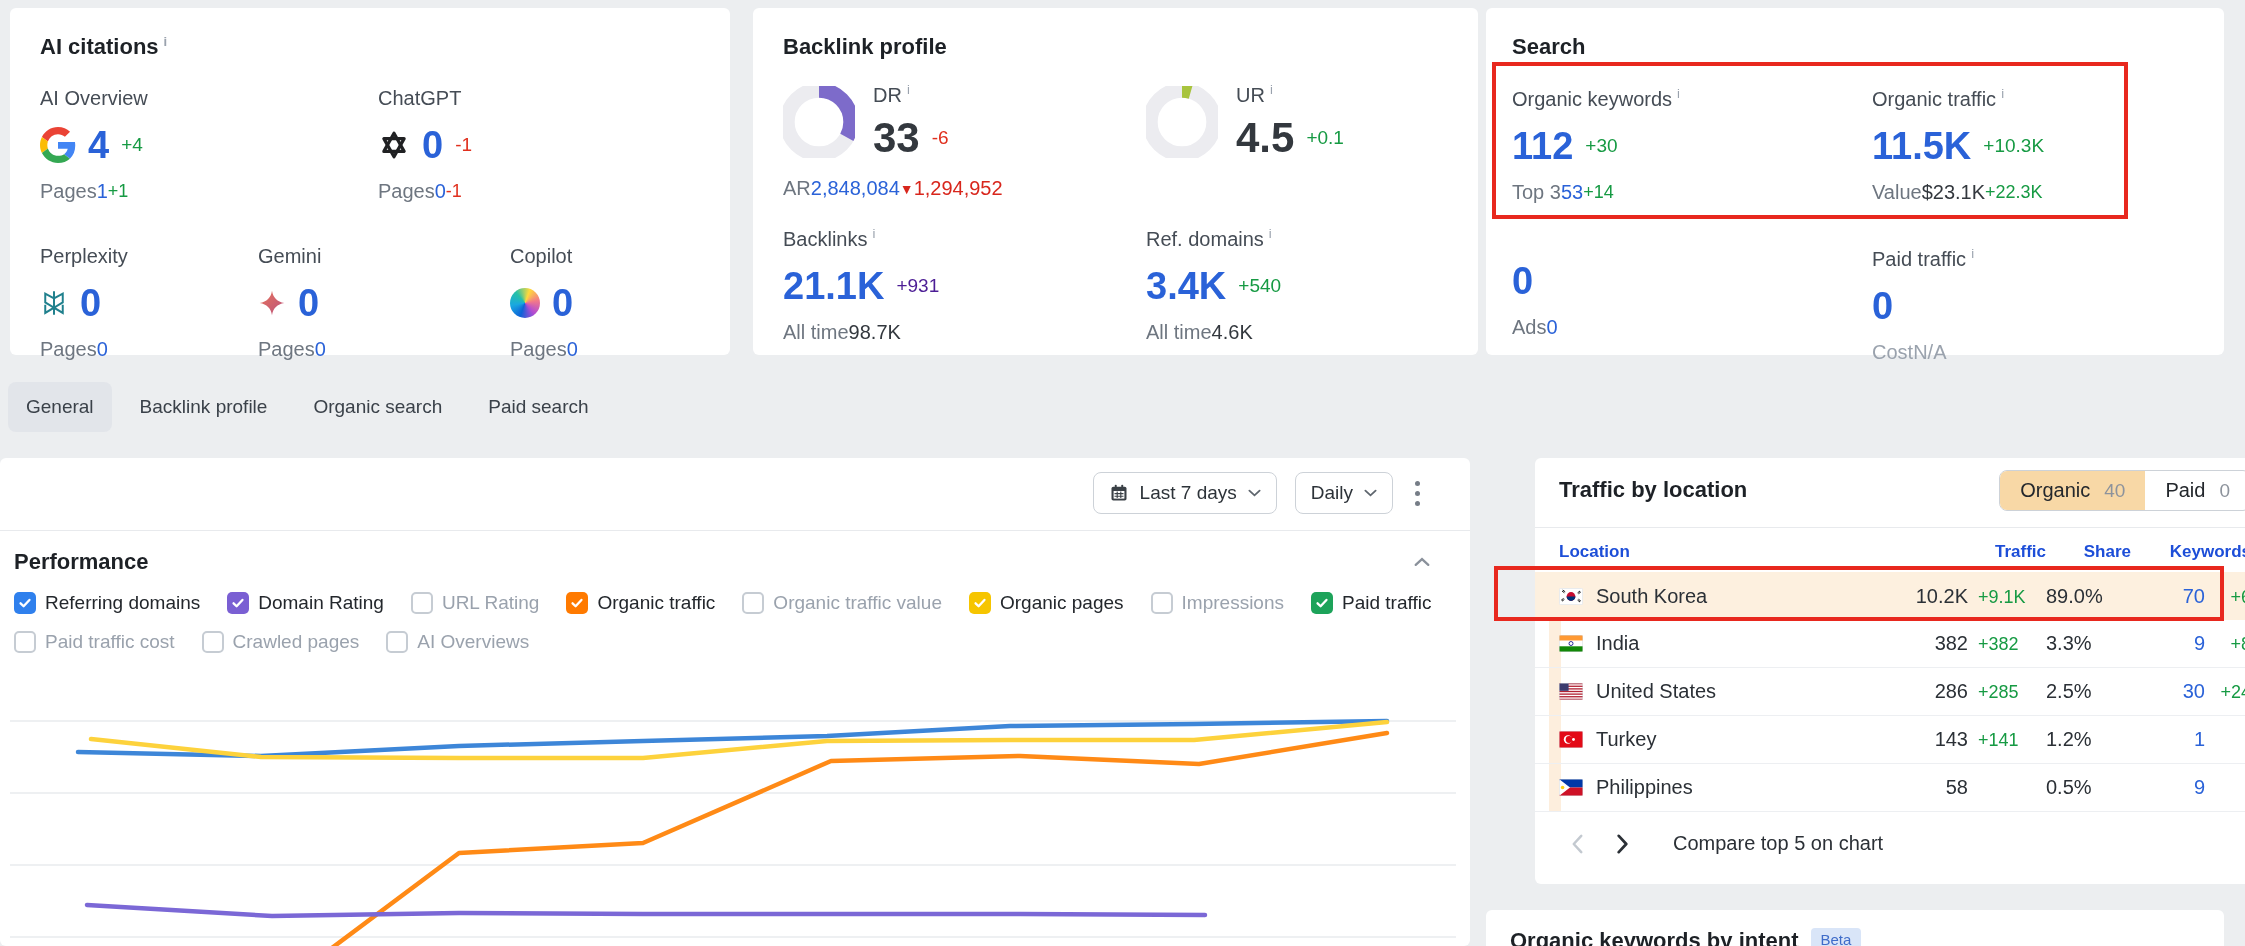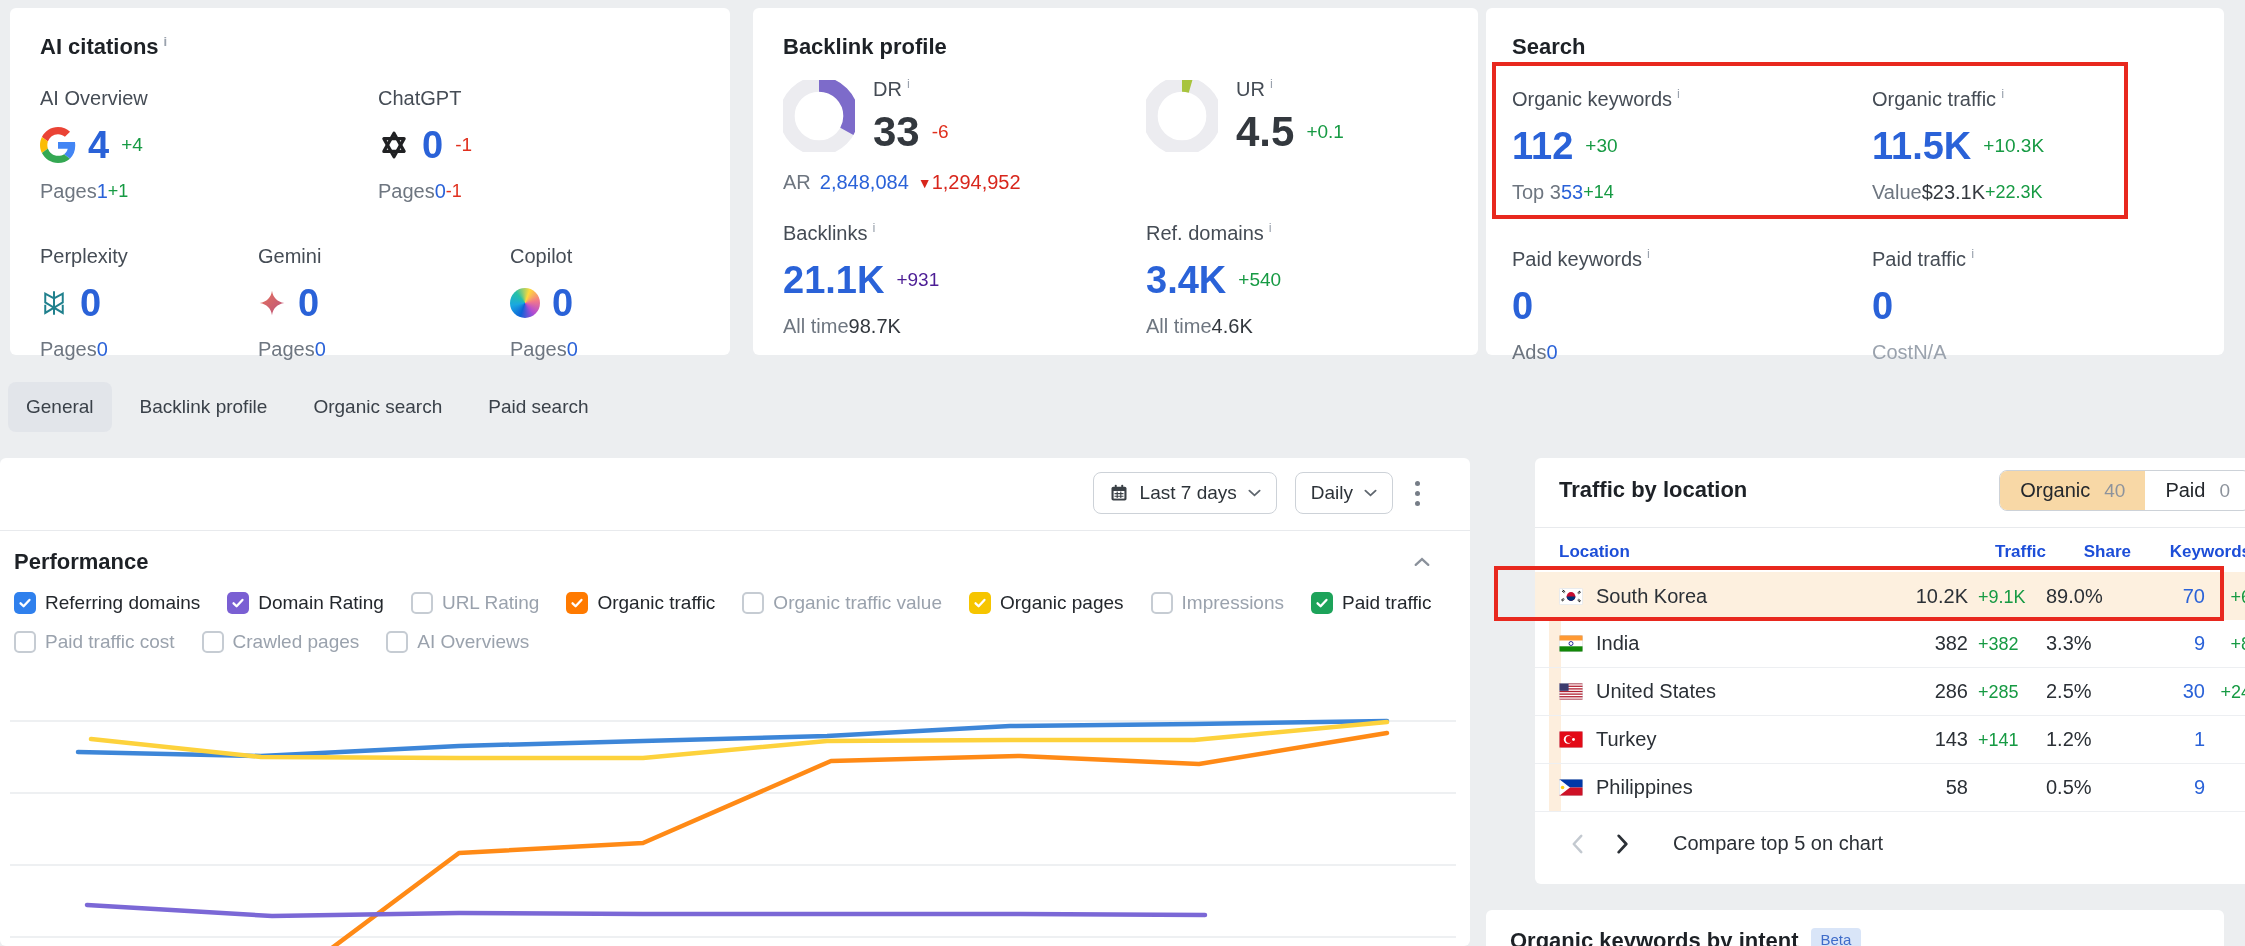--- a/index.html
+++ b/index.html
@@ -27,27 +27,27 @@
   .delta-sm{font-size:18px}
   
   #card-ai{left:10px;top:8px;width:720px;height:347px;padding:26px 0 0 30px}
   .ai-row{display:flex}
   .ai-row1{margin-top:26px}
   .ai-row2{margin-top:42px}
   .ai-row1 .cell:first-child{width:338px}
   .ai-row2 .cell:nth-child(1){width:218px}
   .ai-row2 .cell:nth-child(2){width:252px}
   #card-backlink{left:753px;top:8px;width:725px;height:347px;padding:26px 0 0 30px}
-  .bl-row1{display:flex;margin-top:16px}
+  .bl-row1{display:flex;margin-top:22px}
   .bl-row2{display:flex;margin-top:26px}
   .bl-cell1{width:363px}
   .donut-metric{display:flex;align-items:center;gap:18px}
   .donut{width:72px;height:72px}
   .dm-text .m-value-row{margin-top:8px}
-  .ar-line{margin-top:16px;font-size:20px;color:var(--muted);display:flex;gap:9px;align-items:baseline}
+  .ar-line{margin-top:16px;font-size:20px;color:var(--muted);display:flex;align-items:baseline}
   .tri{font-size:14px;position:relative;top:-1px}
   #card-search{left:1486px;top:8px;width:738px;height:347px;padding:26px 0 0 26px}
   .s-row{display:flex}
   .s-row1{margin-top:26px}
   .s-row2{margin-top:42px}
   .s-row .cell:first-child{width:360px}
   
   #tabs{position:absolute;left:8px;top:382px;display:flex;align-items:center;gap:10px;font-size:19px;color:#3a4149}
   .tab{padding:14px 18px;border-radius:8px;cursor:pointer;white-space:nowrap}
   .tab.active{background:#e2e5ea}
@@ -294,21 +294,20 @@
       </div>
       <div class="m-sub">
           <span>Value</span>
           <span class="sub-dark">$23.1K</span>
           <span class="delta-sm" style="color: rgb(22, 154, 67);">+22.3K</span>
         </div>
     </div>
   </div>
   <div class="s-row s-row2">
     <div class="cell">
-      <div class="m-label"><span>Paid keywords</span><sup class="info">i</sup></div>
       <div class="m-value-row">
         <span class="m-value">0</span>
       </div>
       <div class="m-sub">
           <span>Ads</span>
           <span class="sub-blue">0</span>
         </div>
     </div>
     <div class="cell">
       <div class="m-label"><span>Paid traffic</span><sup class="info">i</sup></div>

